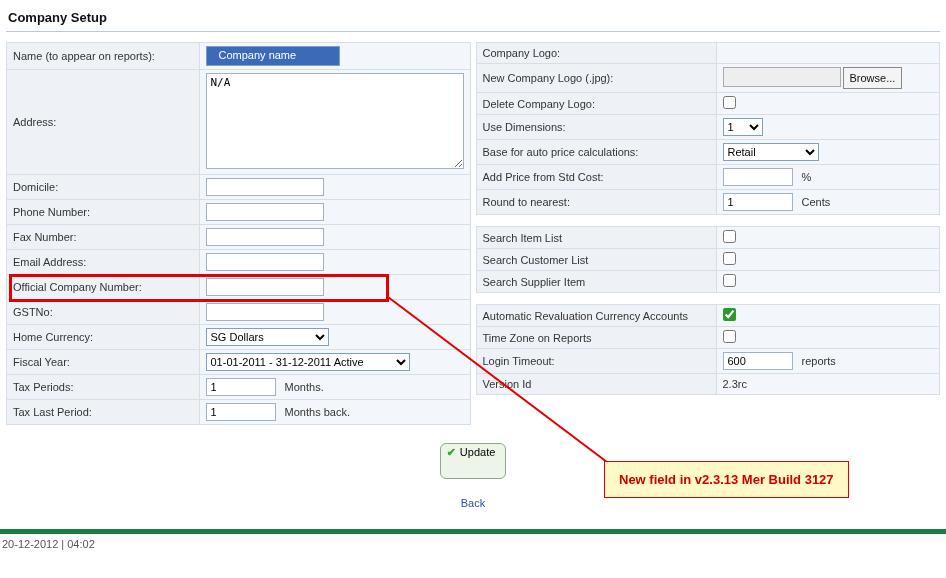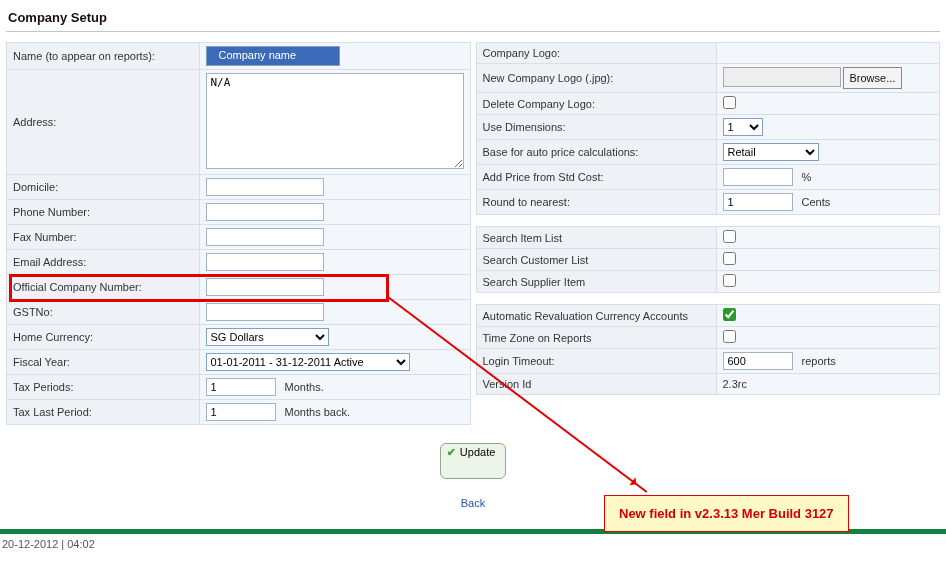--- a/index.html
+++ b/index.html
@@ -196,13 +196,13 @@
   </button>
 
   <a class="back">Back</a>
 
 </div>
 
 <div class="statusbar">20-12-2012 | 04:02</div>
 
 <div class="highlight" style="left:9px;top:274px;width:374px;height:22px"></div>
 <div class="arrow-line" style="left:388px;top:296px;width:324px;transform:rotate(37deg)"></div>
-<div class="callout" style="left:604px;top:495px">New field in v2.3.13 Mer Build 3127</div>
+<div class="callout" style="left:604px;top:461px">New field in v2.3.13 Mer Build 3127</div>
 
 </body></html>

